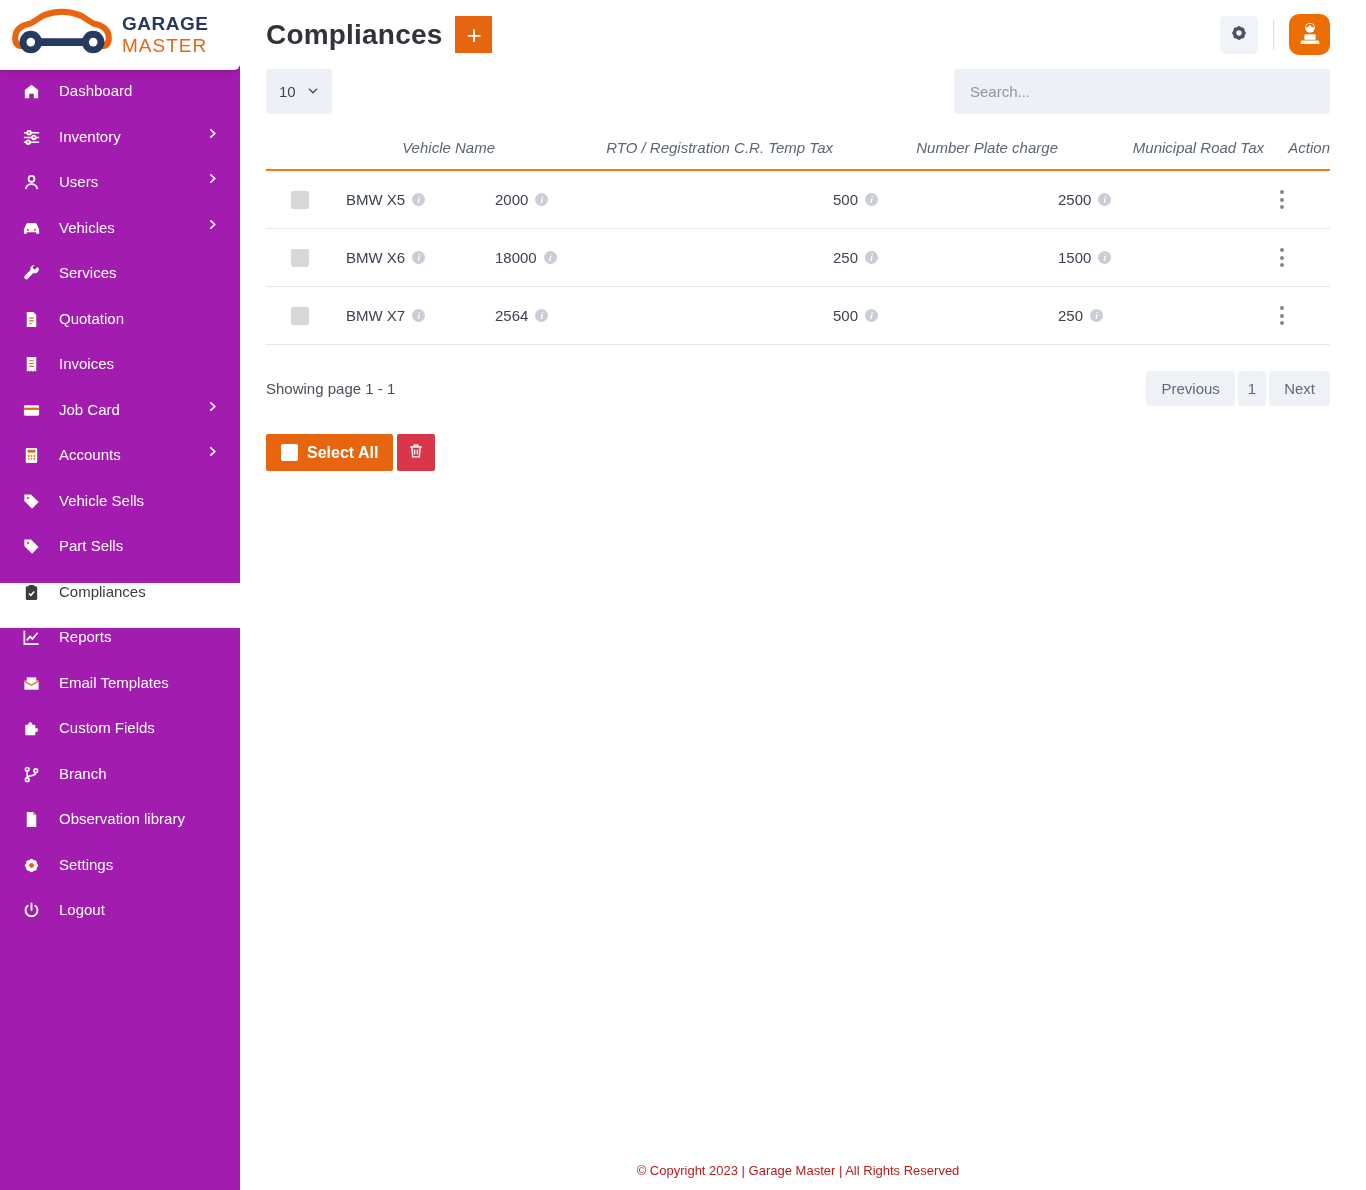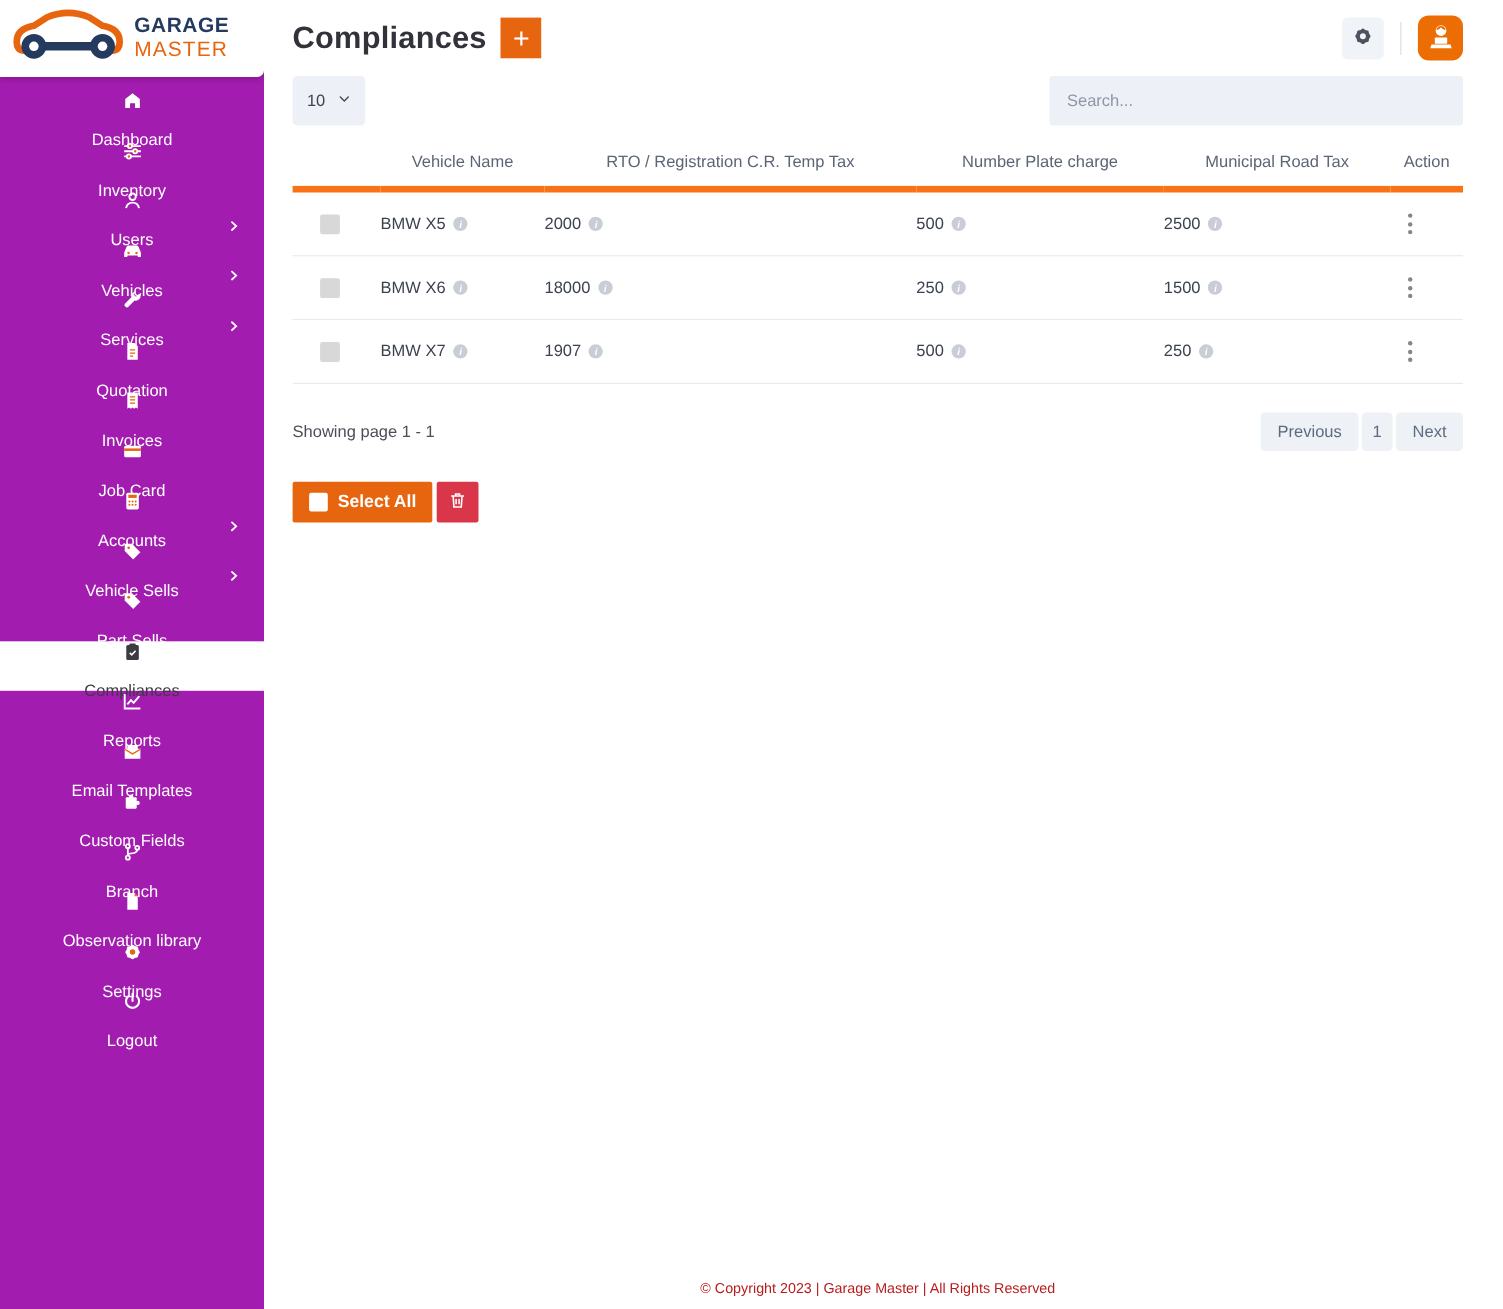--- a/index.html
+++ b/index.html
@@ -7,42 +7,42 @@
   body { font-family:"Liberation Sans","DejaVu Sans",sans-serif; background:#fff; }
   .app { display:flex; width:1366px; height:1190px; overflow:hidden; }
 
   
   .sidebar { width:240px; min-width:240px; background:#a21caf; display:flex; flex-direction:column; }
   .logo { height:70px; background:#fff; display:flex; align-items:center; gap:8px; padding:0 10px 0 10px; border-radius:0 0 6px 0; box-shadow:0 2px 5px rgba(0,0,0,.15); }
   .logo-text { display:flex; flex-direction:column; line-height:1.15; }
   .logo-top { color:#243a5e; font-weight:bold; font-size:19px; letter-spacing:.5px; }
   .logo-bottom { color:#e7650f; font-size:19px; letter-spacing:1px; }
   .nav { padding-top:12px; display:flex; flex-direction:column; }
-  .item { display:flex; align-items:center; gap:18px; padding:0 22px; height:45.5px; color:#fff; font-size:15px; cursor:pointer; white-space:nowrap;flex-direction:column; }
+  .item { display:flex; gap:18px; padding:0 22px; height:45.5px; color:#fff; font-size:15px; cursor:pointer; white-space:nowrap; }
   .item .ic { width:19px; height:19px; flex:0 0 19px; display:flex; align-items:center; justify-content:center; }
   .item .chev { margin-left:auto; display:flex; }
   .item.active { background:#fff; color:#3b3b41; }
 
   
   .main { flex:1; display:flex; flex-direction:column; background:#fff; padding:0 36px 0 26px; }
   .topbar { display:flex; align-items:center; margin-top:14px; }
   .title { font-size:28px; font-weight:600; color:#32323a; letter-spacing:.2px; }
   .add-btn { width:37px; height:37px; background:#e7650f; color:#fff; font-size:26px; line-height:1; display:flex; align-items:center; justify-content:center; border:none; margin-left:13px; cursor:pointer; }
   .top-right { margin-left:auto; display:flex; align-items:center; }
   .icon-btn { width:38px; height:38px; background:#f0f3f8; border-radius:5px; display:flex; align-items:center; justify-content:center; border:none; cursor:pointer; }
   .divider { width:1px; height:30px; background:#d8dbe2; margin:0 15px; }
   .avatar-btn { width:41px; height:41px; background:#ed6d05; border-radius:10px; display:flex; align-items:center; justify-content:center; border:none; cursor:pointer; }
 
   .toolbar { display:flex; align-items:center; margin-top:14px; }
   .page-select { height:45px; background:#edf1f7; border-radius:4px; display:flex; align-items:center; gap:11px; padding:0 13px; font-size:15px; color:#3f4452; cursor:pointer; }
   .search { margin-left:auto; width:376px; height:45px; background:#edf1f7; border:none; border-radius:3px; padding:0 16px; font-size:15px; color:#8b5cf6; outline:none; }
   .search::placeholder { color:#8e96a8; }
 
   table { width:100%; border-collapse:collapse; margin-top:10px; table-layout:fixed; }
-  th { text-align:center; font-weight:400; color:#5c6575; font-size:15px; padding:15px 0 13px; border-bottom:6px solid #f97316; }
+  th { text-align:right; font-weight:400; color:#5c6575; font-size:15px; padding:15px 0 13px; border-bottom:2px solid #f97316;font-style:italic; }
   td { padding:15px 0; border-bottom:1px solid #e6e9ed; font-size:15px; color:#3c4250; }
   .row-check { width:18px; height:18px; background:#d8d8d8; border-radius:2px; margin-left:25px; cursor:pointer; }
   .cellv { display:flex; align-items:center; gap:7px; }
   .info { width:13px; height:13px; border-radius:50%; background:#c9cdd6; color:#fff; font-size:9px; font-weight:bold; display:inline-flex; align-items:center; justify-content:center; }
   .info::before { content:"i"; }
   .kebab { display:flex; flex-direction:column; gap:3.5px; padding:4px 0 4px 16px; width:fit-content; cursor:pointer; }
   .kebab i { width:4px; height:4px; border-radius:50%; background:#84868c; }
 
   .meta-row { display:flex; align-items:center; margin-top:26px; }
   .summary { font-size:15px; color:#4b4f58; }
@@ -467,21 +467,21 @@
               <div class="row-check"></div>
             </td>
           <td>
               <span class="cellv">
                 <span>BMW X7</span>
                 <i class="info"></i>
               </span>
             </td>
           <td>
               <span class="cellv">
-                <span>1907</span>
+                <span>2564</span>
                 <i class="info"></i>
               </span>
             </td>
           <td>
               <span class="cellv">
                 <span>500</span>
                 <i class="info"></i>
               </span>
             </td>
           <td>

